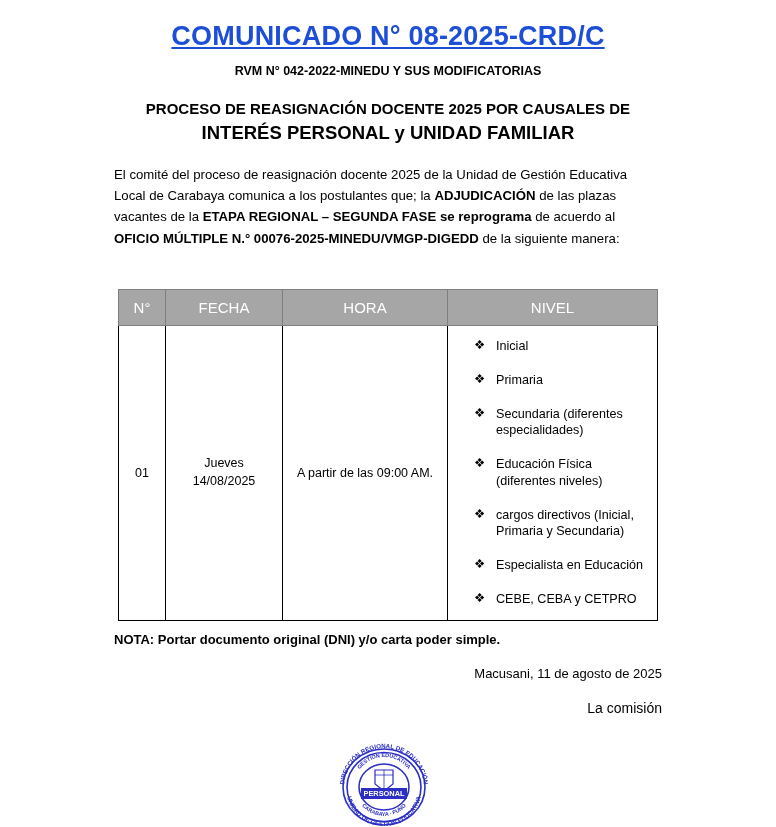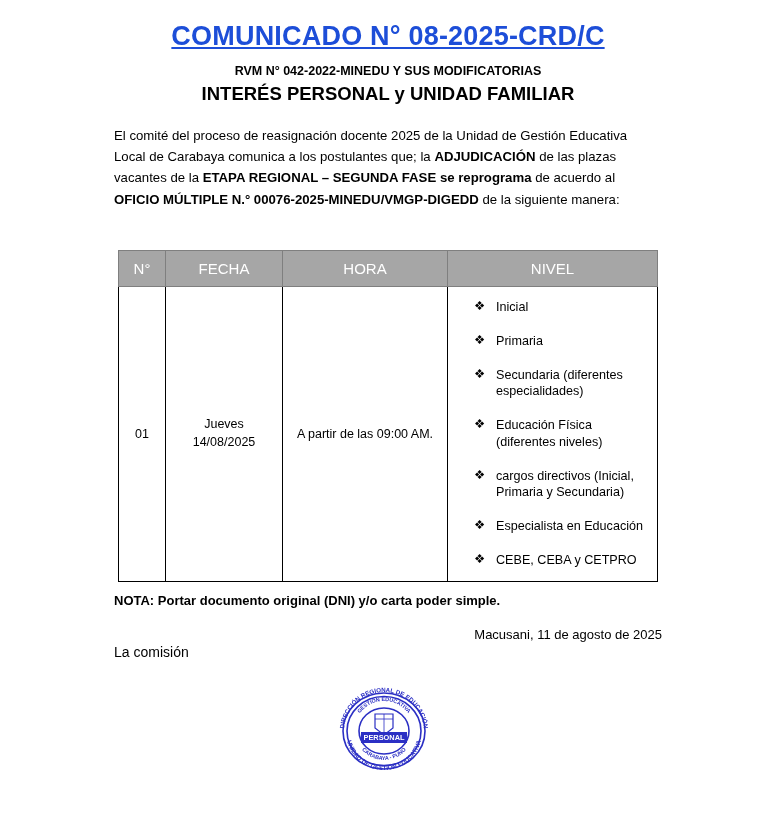--- a/index.html
+++ b/index.html
@@ -123,23 +123,23 @@
     text-align: left;
   }
   .place-date {
     width: 548px;
     margin: 19px auto 0 auto;
     font-size: 13px;
     text-align: right;
   }
   .signature {
     width: 548px;
-    margin: 2px auto 0 auto;
+    margin: 19px auto 0 auto;
     font-size: 14px;
-    text-align: left;
+    text-align: right;
   }
   
   .seal-area {
     margin: 18px auto 0 auto;
     width: 120px;
     height: 110px;
     position: relative;
   }
   .seal {
     position: absolute;
@@ -151,20 +151,21 @@
 </style>
 </head>
 <body>
 
 <div class="page">
 
   <h1 class="doc-title">COMUNICADO N° 08-2025-CRD/C</h1>
 
   <div class="doc-subtitle">RVM N° 042-2022-MINEDU Y SUS MODIFICATORIAS</div>
 
+  <div class="doc-heading1">PROCESO DE REASIGNACIÓN DOCENTE 2025 POR CAUSALES DE</div>
 
   <div class="doc-heading2">
     <span>INTERÉS PERSONAL</span><span class="light"> <span>y</span> </span><span>UNIDAD FAMILIAR</span>
   </div>
 
   <p class="intro">
     <span>El comité del proceso de reasignación docente 2025 de la Unidad de Gestión Educativa Local de Carabaya comunica a los postulantes que; la </span><b>ADJUDICACIÓN</b><span> de las plazas vacantes de la </span><b>ETAPA REGIONAL – SEGUNDA FASE se reprograma</b><span> de acuerdo al </span><b>OFICIO MÚLTIPLE N.° 00076-2025-MINEDU/VMGP-DIGEDD</b><span> de la siguiente manera:</span>
   </p>
 
   <div class="table-wrap">

